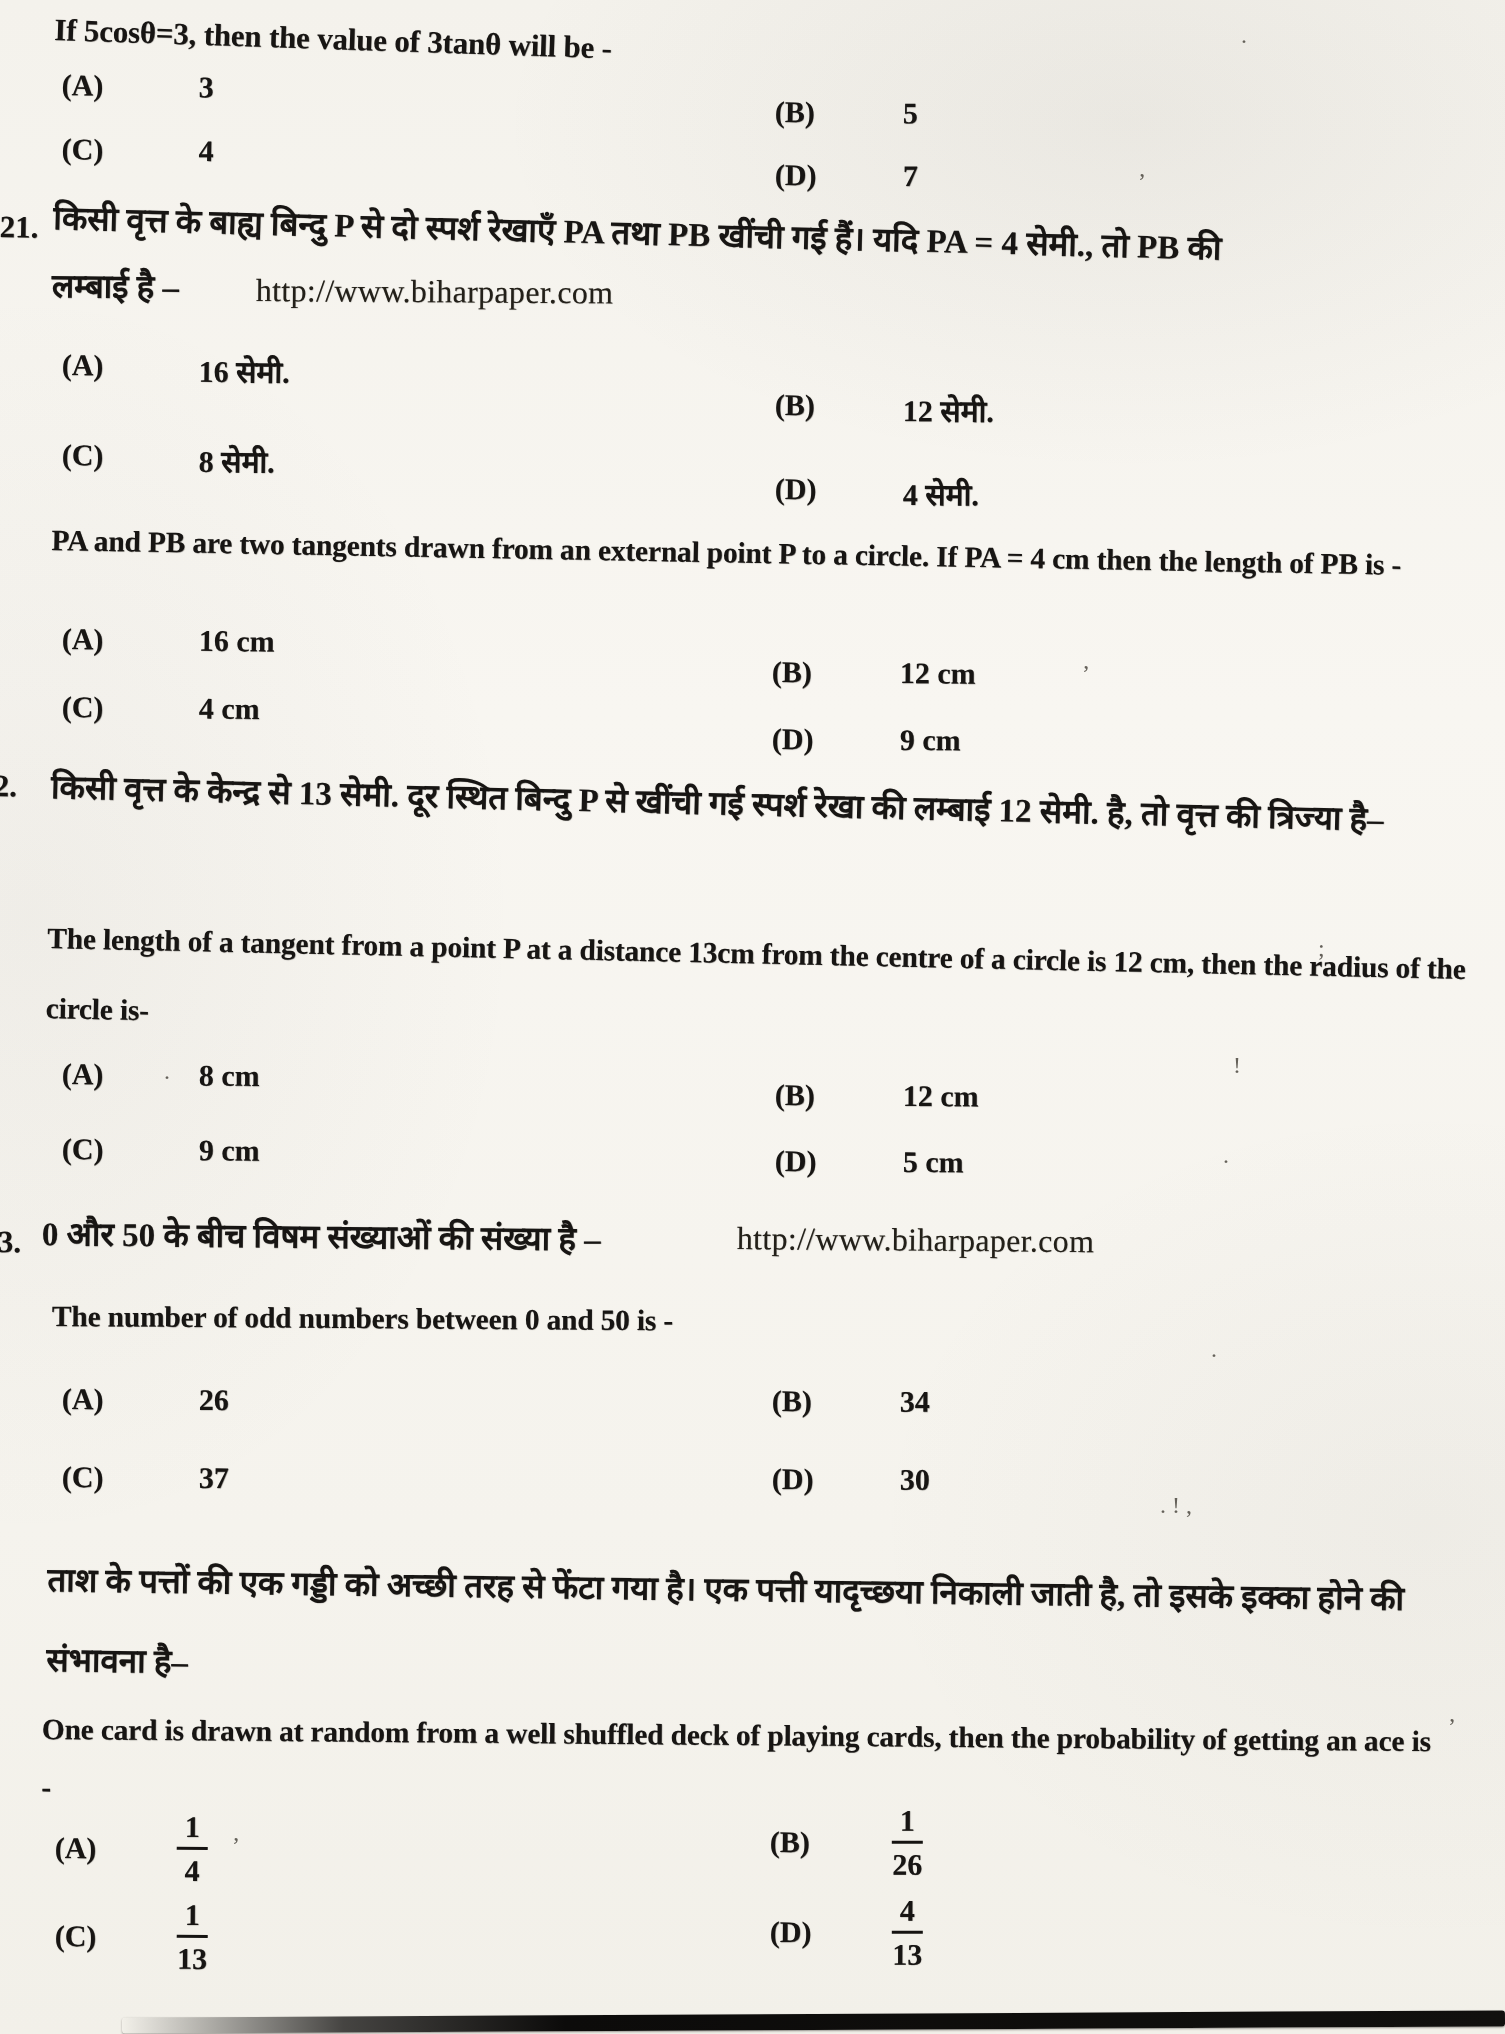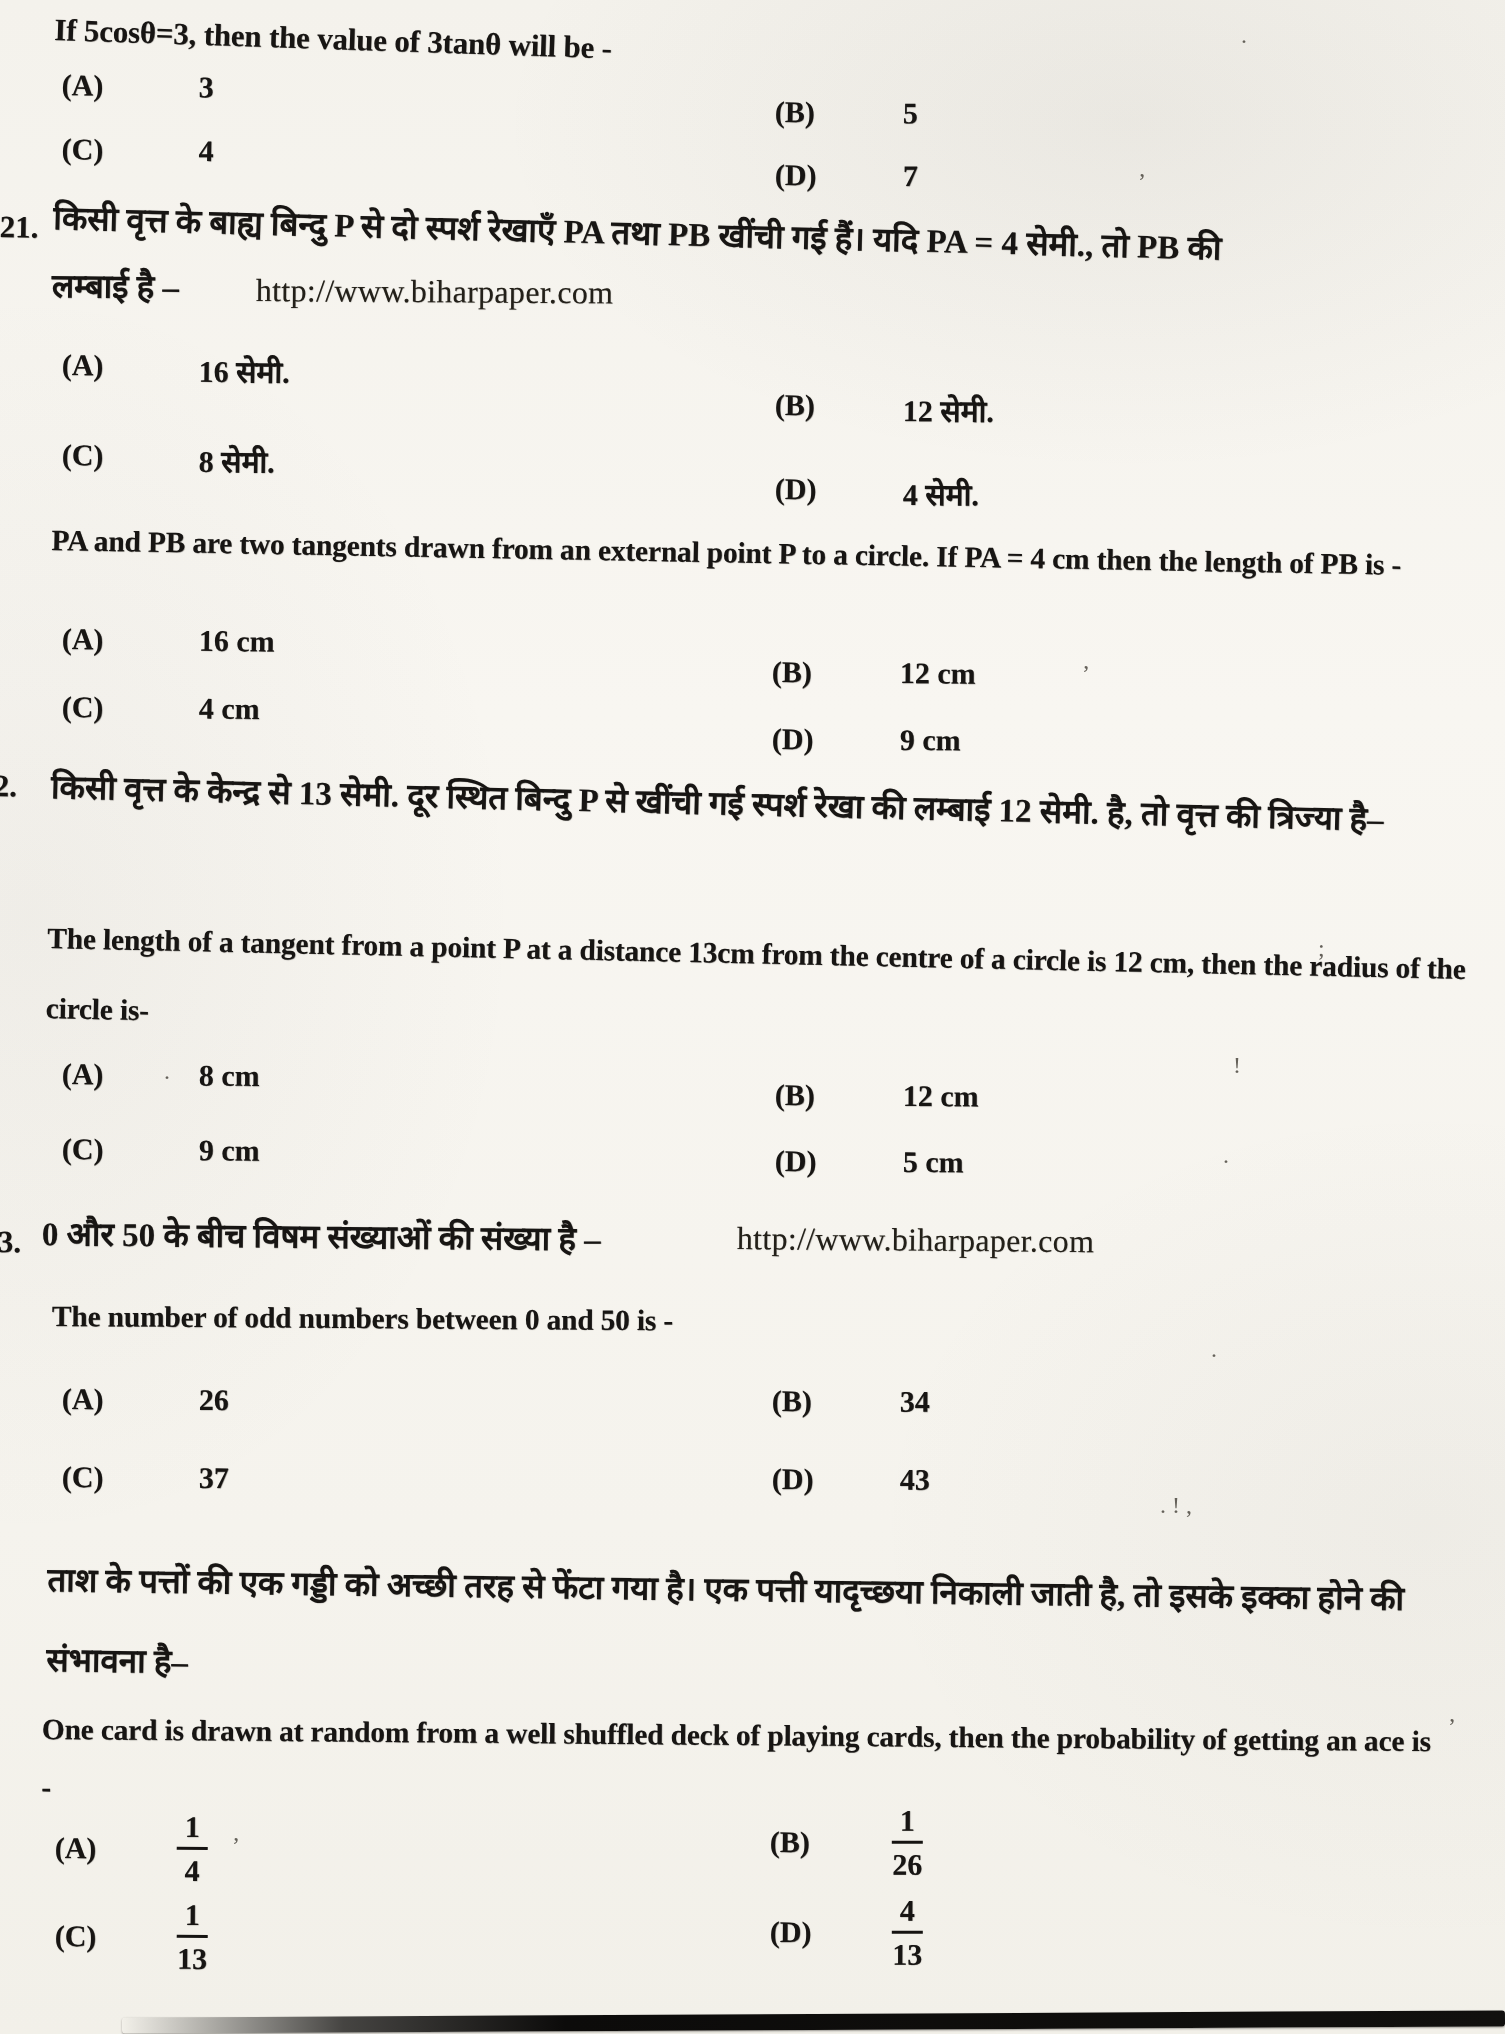--- a/index.html
+++ b/index.html
@@ -150,21 +150,21 @@
   <div class="opt right" style="left:772px; top:1384px; transform:rotate(0.3deg);">
     <span class="lab">(B)</span>
     <span class="val">34</span>
   </div>
   <div class="opt" style="left:62px; top:1460px; transform:rotate(0.4deg);">
     <span class="lab">(C)</span>
     <span class="val">37</span>
   </div>
   <div class="opt right" style="left:772px; top:1462px; transform:rotate(0.3deg);">
     <span class="lab">(D)</span>
-    <span class="val">43</span>
+    <span class="val">30</span>
   </div>
 
   <div class="para hi" style="left:48px; top:1540px; width:1455px; line-height:80px; transform:rotate(0.8deg);">ताश के पत्तों की एक गड्डी को अच्छी तरह से फेंटा गया है। एक पत्ती यादृच्छया निकाली जाती है, तो इसके इक्का होने की संभावना है–</div>
   <div class="para en" style="left:42px; top:1700px; width:1405px; line-height:58px; transform:rotate(0.5deg);">One card is drawn at random from a well shuffled deck of playing cards, then the probability of getting an ace is -</div>
 
   <div class="opt fr" style="left:55px; top:1810px; transform:rotate(0.4deg);">
     <span class="lab">(A)</span>
     <span class="fraction">
       <span class="frac-num">1</span>
       <span class="frac-den">4</span>

